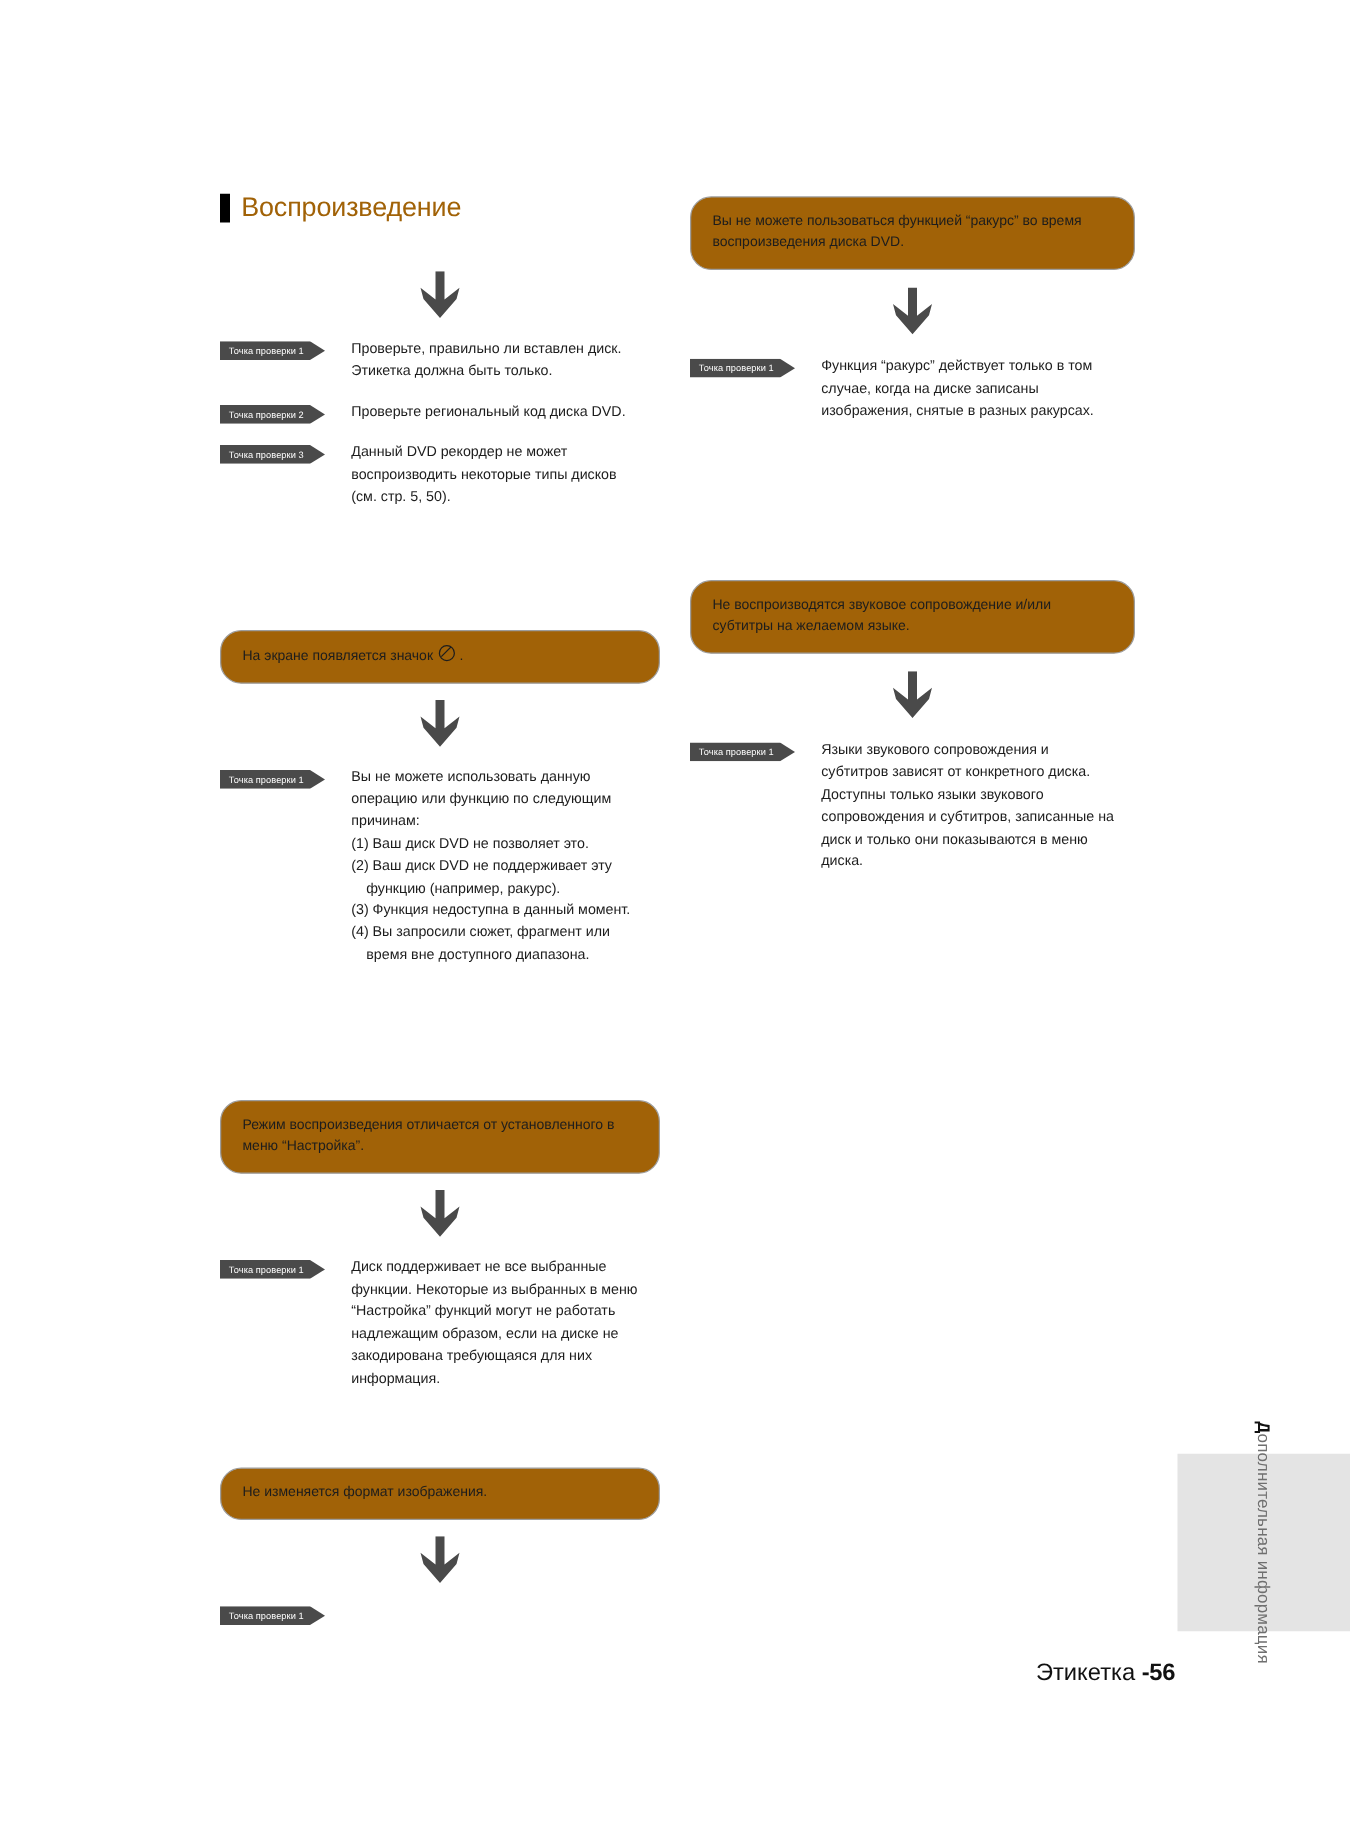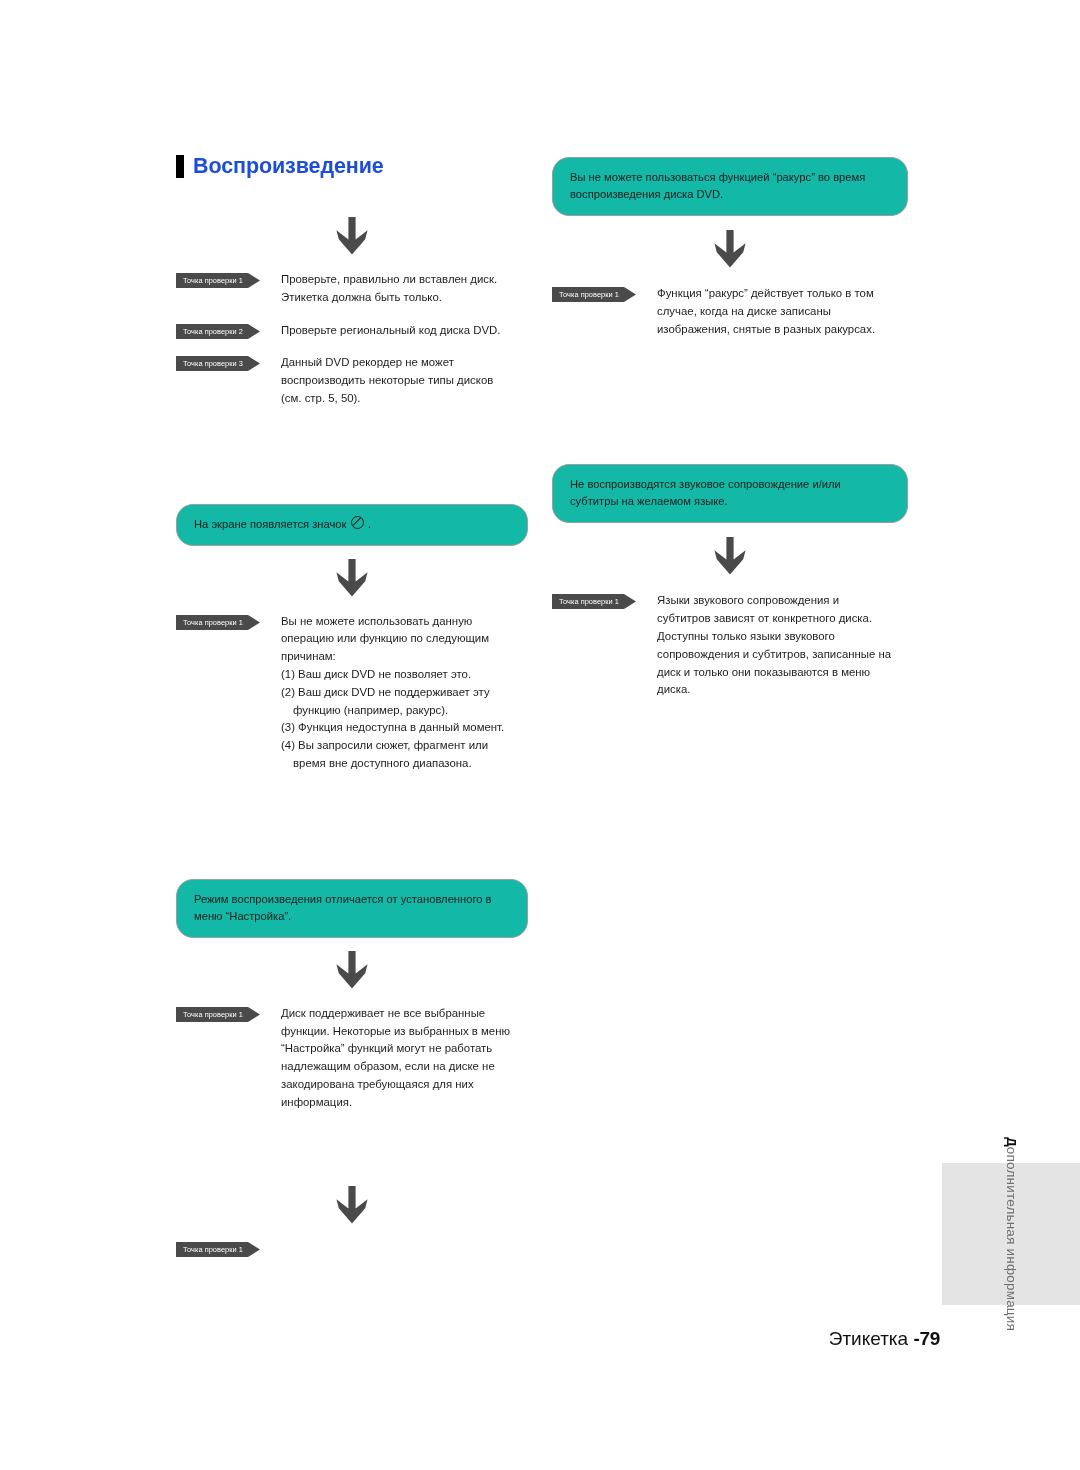--- a/index.html
+++ b/index.html
@@ -46,30 +46,30 @@
   }
   .title-bar {
     display: block;
     width: 8px;
     height: 23px;
     background: #000000;
     flex: 0 0 auto;
   }
   .title-text {
     font-size: 21.5px;
-    font-weight: bold;
+    font-weight: normal;
     letter-spacing: -0.1px;
-    color: #1d4ed8;
+    color: #a16207;
     line-height: 1;
   }
 
   
   .symptom-box {
     box-sizing: border-box;
-    background: #14b8a6;
+    background: #a16207;
     border: 1px solid #9d9d9d;
     border-radius: 17px;
     padding: 11px 31px 12px 17px;
     font-size: 11.2px;
     line-height: 1.52;
     color: #1d1d1d;
     min-height: 34px;
     display: flex;
     align-items: flex-start;
   }
@@ -316,20 +316,23 @@
           <span class="ln">надлежащим образом, если на диске не</span>
           <span class="ln">закодирована требующаяся для них</span>
           <span class="ln">информация.</span>
         </span>
       </div>
     </div>
 
     <div class="gap-c"></div>
 
     <div>
+      <div class="symptom-box">
+        <span class="sb-inner">Не изменяется формат изображения.</span>
+      </div>
       <div class="arrow-wrap">
         <svg class="arrow-svg" width="36" height="38" viewBox="0 0 36 38">
           <path d="M14.4 0 H21.6 V22.5 L33.6 13.2 L31.2 22.2 L18 37.4 L4.8 22.2 L2.4 13.2 L14.4 22.5 Z" fill="#4a4a4a"></path>
         </svg>
       </div>
 
       <div class="check-row">
         <span class="badge">
           <svg class="badge-bg" width="84" height="15" viewBox="0 0 84 15" preserveAspectRatio="none">
             <path d="M0 0 H72 L84 7.5 L72 15 H0 Z" fill="#4a4a4a"></path>
@@ -401,15 +404,15 @@
           <span class="ln">диска.</span>
         </span>
       </div>
     </div>
   </div>
 
   <div class="side-tab">
     <span class="side-tab-text"><b>Д</b><span>ополнительная информация</span></span>
   </div>
 
-  <div class="footer"><span>Этикетка </span><span class="pg">-79</span></div>
+  <div class="footer"><span>Этикетка </span><span class="pg">-56</span></div>
 
 </div>
 
 </body></html>

